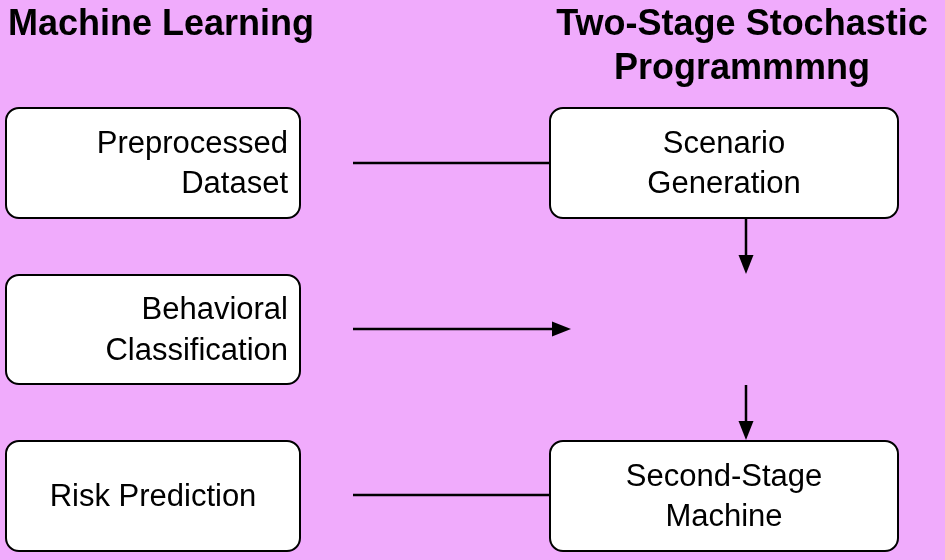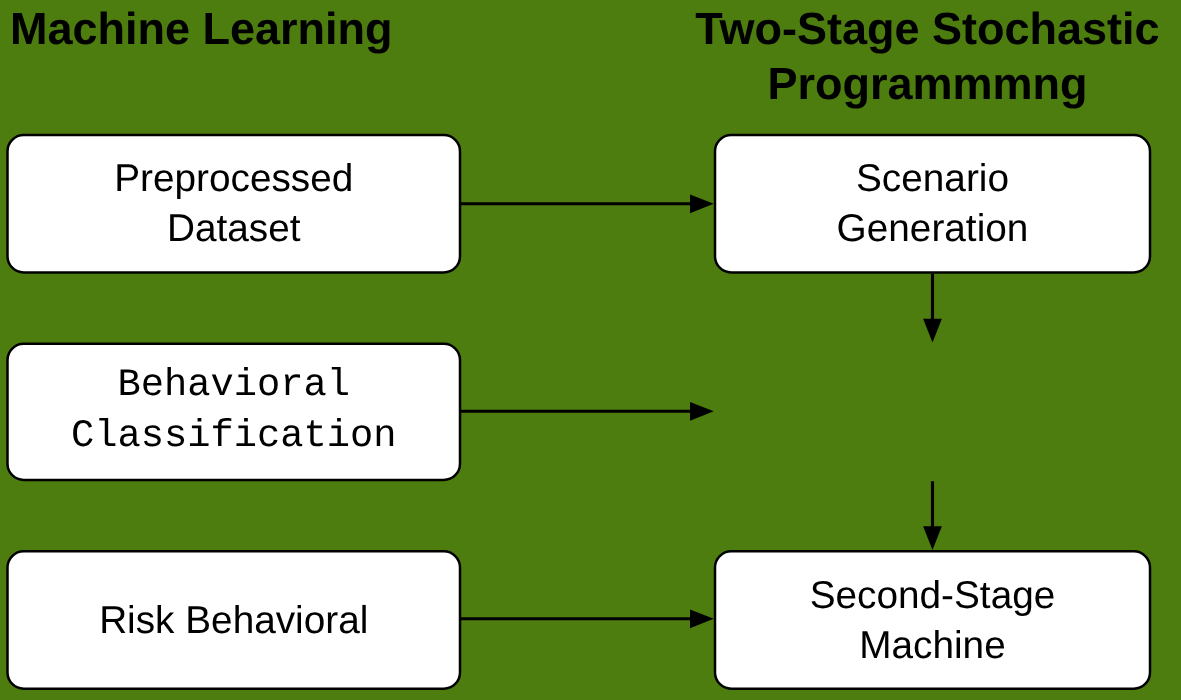--- a/index.html
+++ b/index.html
@@ -5,21 +5,21 @@
   html, body {
     margin: 0;
     padding: 0;
     background: #ffffff;
     font-family: "Liberation Sans", sans-serif;
   }
   .canvas {
     position: relative;
     width: 945px;
     height: 560px;
-    background: #4d7c0f;
+    background: #f0abfc;
     overflow: hidden;
   }
   .col-header {
     position: absolute;
     font-size: 36px;
     font-weight: bold;
     color: #000000;
     line-height: 1.22;
     letter-spacing: 0px;
   }
@@ -44,24 +44,24 @@
     align-items: center;
     justify-content: center;
     text-align: center;
   }
   .node .label {
     font-size: 31px;
     color: #000000;
     line-height: 1.3;
     max-width: 270px;
   }
-  .col-left  { left: 5px;   width: 364px; }
-  .col-right { left: 571px; width: 350px; }
+  .col-left  { left: 5px;   width: 296px; text-align: right; }
+  .col-right { left: 549px; width: 350px; }
   .row-1 { top: 107px; height: 112px; }
-  .row-2 { top: 274px; height: 111px; font-family: Liberation Mono, monospace; }
+  .row-2 { top: 274px; height: 111px; }
   .row-3 { top: 440px; height: 112px; }
   .connector-layer {
     position: absolute;
     left: 0;
     top: 0;
     width: 945px;
     height: 560px;
     pointer-events: none;
   }
 </style>
@@ -101,21 +101,21 @@
 
   <div class="col-header right">Two-Stage Stochastic Programmmng</div>
 
   <div class="node col-left row-1">
     <span class="label">Preprocessed Dataset</span>
   </div>
   <div class="node col-left row-2">
     <span class="label">Behavioral Classification</span>
   </div>
   <div class="node col-left row-3">
-    <span class="label">Risk Behavioral</span>
+    <span class="label">Risk Prediction</span>
   </div>
 
   <div class="node col-right row-1">
     <span class="label">Scenario Generation</span>
   </div>
   <div class="node col-right row-3">
     <span class="label">Second-Stage Machine</span>
   </div>
 
 </div>

